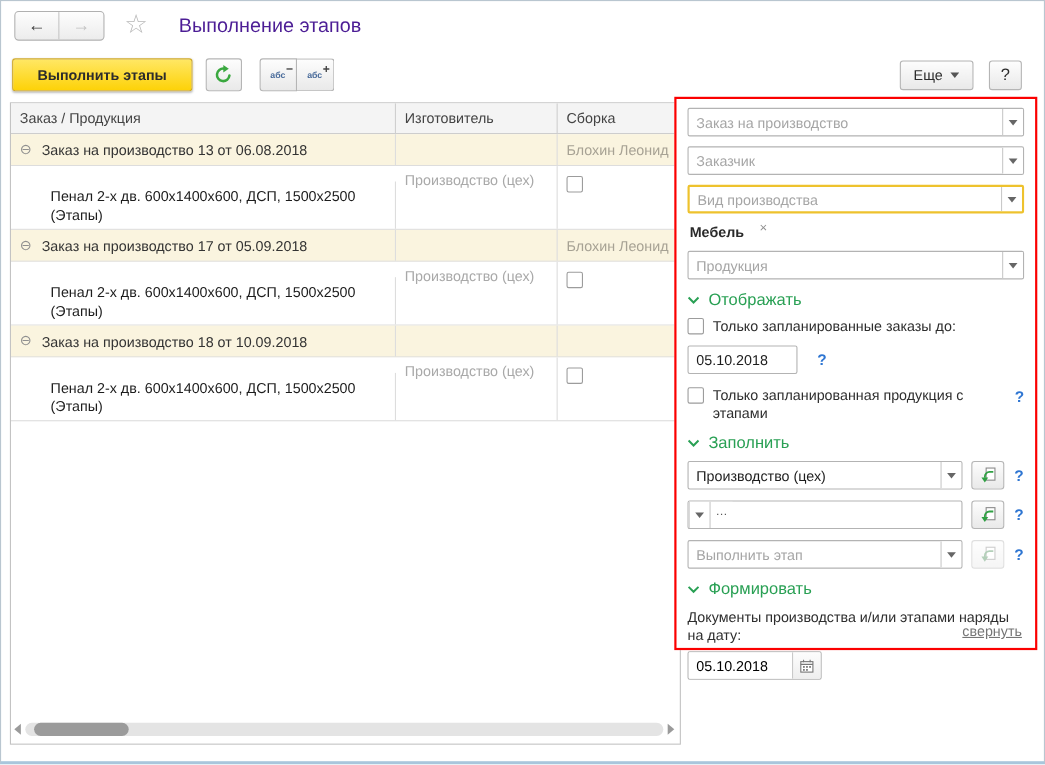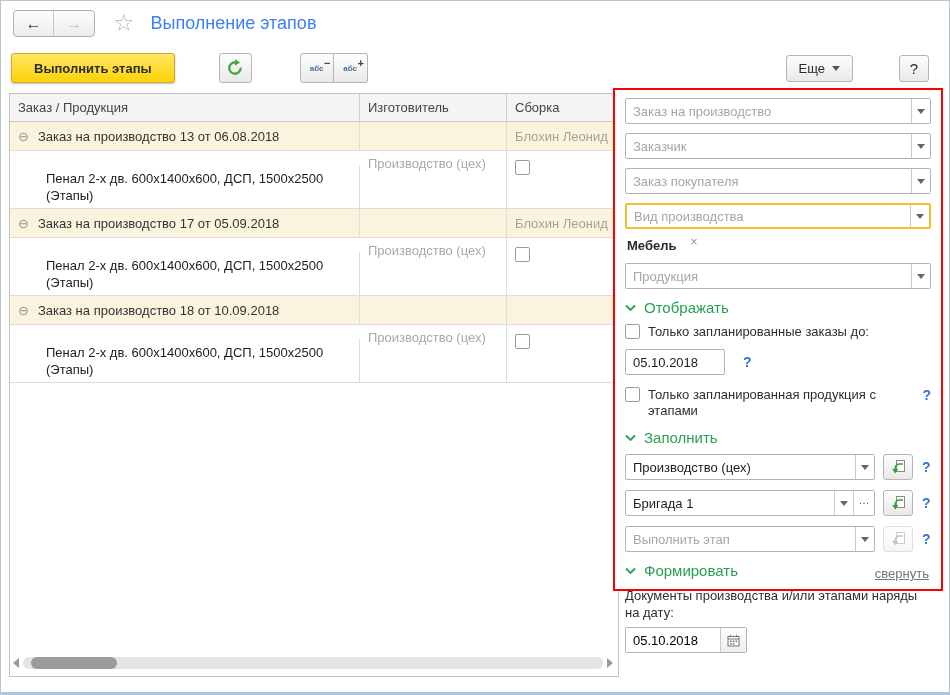--- a/index.html
+++ b/index.html
@@ -7,24 +7,24 @@
   body { font-family:"Liberation Sans","DejaVu Sans",sans-serif; background:#fff; color:#333; font-size:13px; }
   .app { position:relative; width:950px; height:695px; background:#fff; border:1px solid #b9c6d0; border-bottom:3px solid #a9c6dc; overflow:hidden; }
 
   
   .titlebar { position:absolute; left:0; top:0; width:100%; height:44px; display:flex; align-items:center; padding-left:12px; }
   .navgroup { display:flex; border:1px solid #b0b0b0; border-radius:4px; overflow:hidden; background:linear-gradient(#fdfdfd,#ececec); height:27px; }
   .navgroup button { width:40px; border:none; background:transparent; font-size:16px; cursor:pointer; line-height:25px; }
   .navgroup button:first-child { border-right:1px solid #c6c6c6; color:#3c3c3c; }
   .navgroup button:last-child { color:#c3c3c3; }
   .star { margin-left:18px; font-size:24px; color:#b8b8b8; cursor:pointer; line-height:24px; }
-  .page-title { margin-left:16px; font-size:18px; font-weight:400; color:#3b82f6; }
-
-  
-  .toolbar { position:absolute; left:0; top:48px; width:100%; height:38px; display:flex; align-items:center; padding:0 10px;gap:32px; }
+  .page-title { margin-left:28px; font-size:18px; font-weight:400; color:#4c1d95; }
+
+  
+  .toolbar { position:absolute; left:0; top:48px; width:100%; height:38px; display:flex; align-items:center; padding:0 10px; }
   .btn { border:1px solid #b5b5b5; border-radius:3px; background:linear-gradient(#fdfdfd,#e9e9e9); height:30px; cursor:pointer; font-size:13px; color:#2c2c2c; display:inline-flex; align-items:center; justify-content:center; }
   .btn-exec { background:linear-gradient(#ffe764,#fdd208); border:1px solid #cfa92a; font-weight:bold; padding:0 22px; box-shadow:0 1px 2px rgba(0,0,0,.25); }
   .btn-refresh { width:33px; margin-left:12px; }
   .btn-grp { display:flex; margin-left:16px; border-radius:3px; }
   .btn-grp .btn { width:34px; border-radius:0; }
   .btn-grp .btn:first-child { border-radius:3px 0 0 3px; }
   .btn-grp .btn:last-child { border-radius:0 3px 3px 0; border-left:none; }
   .abc-ic { position:relative; font-size:8px; color:#4a6c9b; font-weight:bold; letter-spacing:0; }
   .abc-ic .sgn { position:absolute; top:-7px; right:-7px; font-size:11px; color:#444; font-weight:bold; }
   .tb-spacer { flex:1; }
@@ -206,26 +206,20 @@
       <button class="dd">
           <i></i>
         </button>
     </div>
     <div class="field">
       <input placeholder="Заказчик" style="">
       <button class="dd">
           <i></i>
         </button>
     </div>
-    <div class="field">
-      <input placeholder="Заказ покупателя" style="">
-      <button class="dd">
-          <i></i>
-        </button>
-    </div>
     <div class="field hl">
       <input placeholder="Вид производства" style="">
       <button class="dd">
           <i></i>
         </button>
     </div>
 
     <div class="tag-row">
       <span class="tag-label">Мебель</span>
       <span class="tag-x">×</span>
@@ -277,21 +271,20 @@
         <svg width="16" height="16" viewBox="0 0 16 16">
           <rect x="6.5" y="1.5" width="8" height="11" fill="#fff" stroke="#8a8a8a"></rect>
           <path d="M13 5 L9.5 5 A4.2 4.2 0 0 0 5.3 9.2 L5.3 10.4" fill="none" stroke="#2fa043" stroke-width="1.6"></path>
           <path d="M2.2 10 L8.4 10 L5.3 14.6 Z" fill="#2fa043"></path>
         </svg>
       </button>
       <span class="q">?</span>
     </div>
     <div class="fill-row">
       <div class="field">
-        <input value="Бригада 1" style="">
         <button class="dd">
             <i></i>
           </button>
         <button class="dd-more">…</button>
       </div>
       <button class="btn icbtn">
         <svg width="16" height="16" viewBox="0 0 16 16">
           <rect x="6.5" y="1.5" width="8" height="11" fill="#fff" stroke="#8a8a8a"></rect>
           <path d="M13 5 L9.5 5 A4.2 4.2 0 0 0 5.3 9.2 L5.3 10.4" fill="none" stroke="#2fa043" stroke-width="1.6"></path>
           <path d="M2.2 10 L8.4 10 L5.3 14.6 Z" fill="#2fa043"></path>

